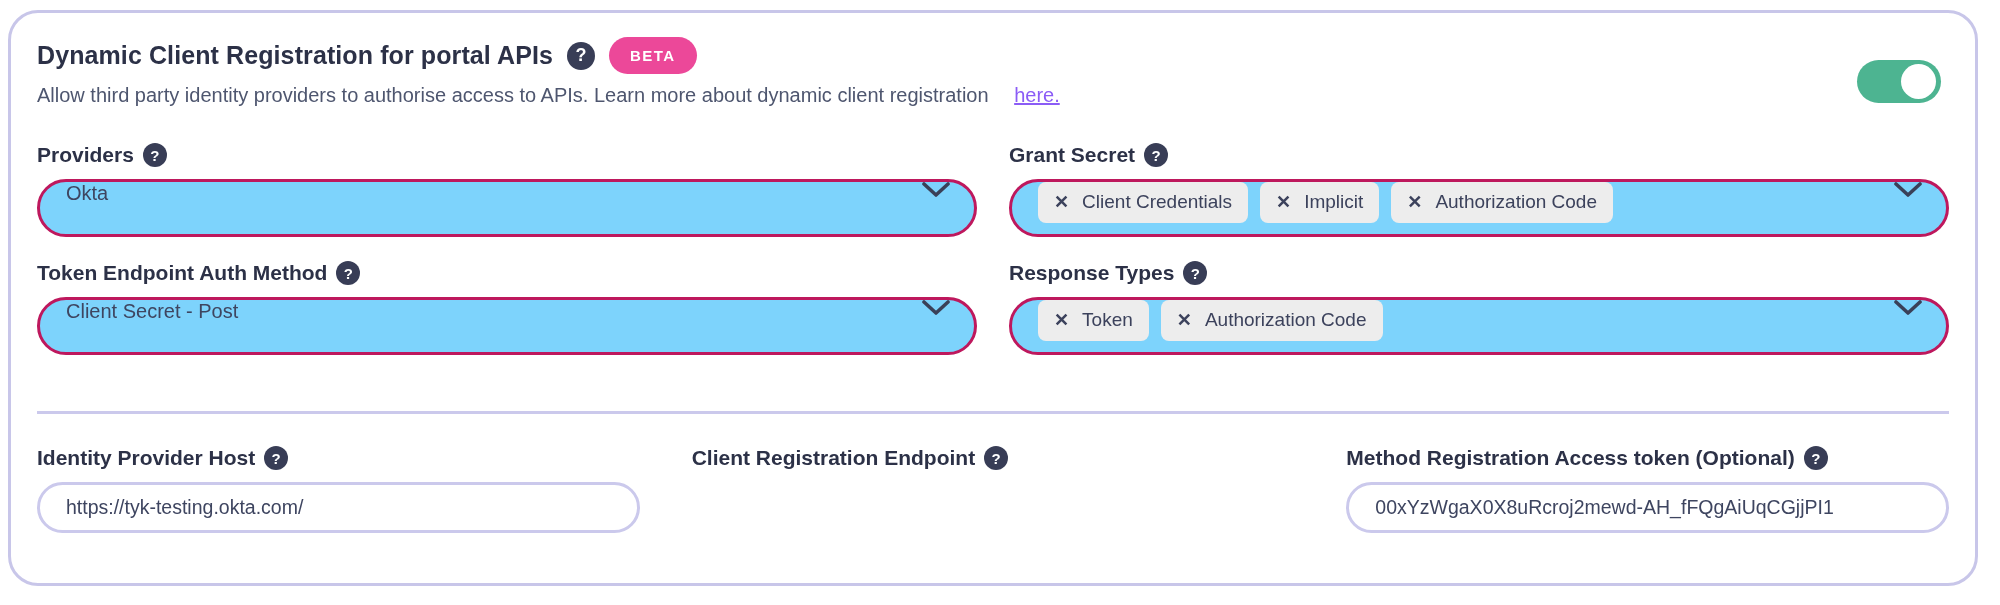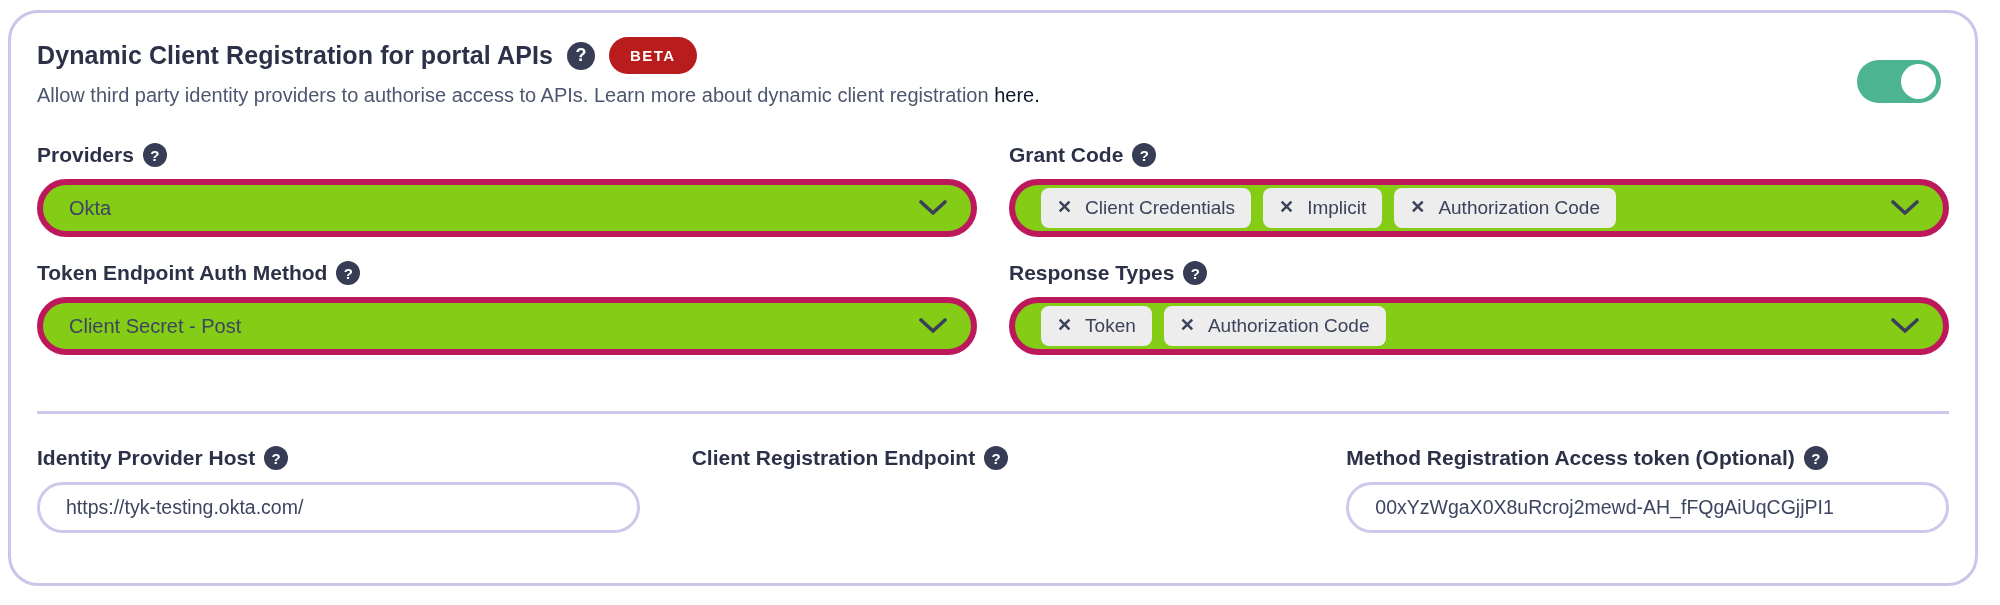--- a/index.html
+++ b/index.html
@@ -12,43 +12,43 @@
   
   .header-row { display:flex; align-items:center; gap:14px; }
   .title { font-size:25px; font-weight:700; color:#2c3147; letter-spacing:0.1px; }
   .help {
     display:inline-flex; align-items:center; justify-content:center;
     width:25px; height:25px; border-radius:50%; background:#383d56; color:#ffffff;
     font-size:16px; font-weight:700; flex:0 0 auto; cursor:default; user-select:none;
   }
   .help-lg { width:28px; height:28px; font-size:18px; }
   .beta-badge {
-    background:#b91c1c; color:#ffffff; font-size:15px; font-weight:700;
+    background:#ec4899; color:#ffffff; font-size:15px; font-weight:700;
     letter-spacing:1.5px; padding:11px 21px; border-radius:22px; line-height:1;
   }
   .subtitle { margin-top:10px; font-size:20px; color:#4e566f; }
-  .subtitle a { color:#0f172a; cursor:pointer; }
+  .subtitle a { color:#8b5cf6; text-decoration:underline; cursor:pointer;margin-left:20px; }
   
   .toggle {
     position:absolute; top:47px; right:34px; width:84px; height:43px;
     background:#4db491; border-radius:22px; cursor:pointer;
   }
   .toggle .knob {
     position:absolute; top:4px; right:5px; width:35px; height:35px;
     background:#ffffff; border-radius:50%;
   }
   
   .grid-2 { margin-top:36px; display:grid; grid-template-columns:1fr 1fr; column-gap:32px; row-gap:24px; }
   .grid-3 { margin-top:32px; display:grid; grid-template-columns:1fr 1fr 1fr; column-gap:52px; }
   .field-label { display:flex; align-items:center; gap:9px; font-size:21px; font-weight:700; color:#2c3147; margin-bottom:12px;text-align:center; }
   .field-label .help { width:24px; height:24px; font-size:15px; }
   .control {
-    height:58px; width:100%; border:6px solid #be185d; border-radius:29px;
-    display:flex; align-items:center; justify-content:space-between;
-    padding:0 24px 0 26px; background:#84cc16; cursor:pointer;
+    height:58px; width:100%; border:3px solid #be185d; border-radius:29px;
+    display:flex; align-items:flex-start; justify-content:space-between;
+    padding:0 24px 0 26px; background:#7dd3fc; cursor:pointer;
   }
   .control .value { font-size:20px; color:#3e4560; }
   .chevron { display:inline-flex; align-items:center; flex:0 0 auto; }
   .chips { display:flex; align-items:center; gap:12px; }
   .chip {
     display:inline-flex; align-items:center; gap:13px; background:#ededed;
     border-radius:8px; padding:9px 16px; font-size:19px; color:#3c425c; line-height:1.2;
   }
   .chip-x { font-weight:700; font-size:18px; color:#3c425c; cursor:pointer; }
   .divider { margin-top:56px; border-top:3px solid #cbc9ec; }
@@ -87,21 +87,21 @@
         <span class="chevron">
           <svg width="28" height="16" viewBox="0 0 28 16">
               <path d="M2 2 L14 13 L26 2" fill="none" stroke="#3a4058" stroke-width="3.6" stroke-linecap="round" stroke-linejoin="round"></path>
             </svg>
         </span>
       </div>
     </div>
 
     <div>
       <div class="field-label">
-        <span>Grant Code</span>
+        <span>Grant Secret</span>
         <span class="help">?</span>
       </div>
       <div class="control">
         <span class="chips">
           <span class="chip">
             <span class="chip-x">✕</span>
             <span>Client Credentials</span>
           </span>
           <span class="chip">
             <span class="chip-x">✕</span>

